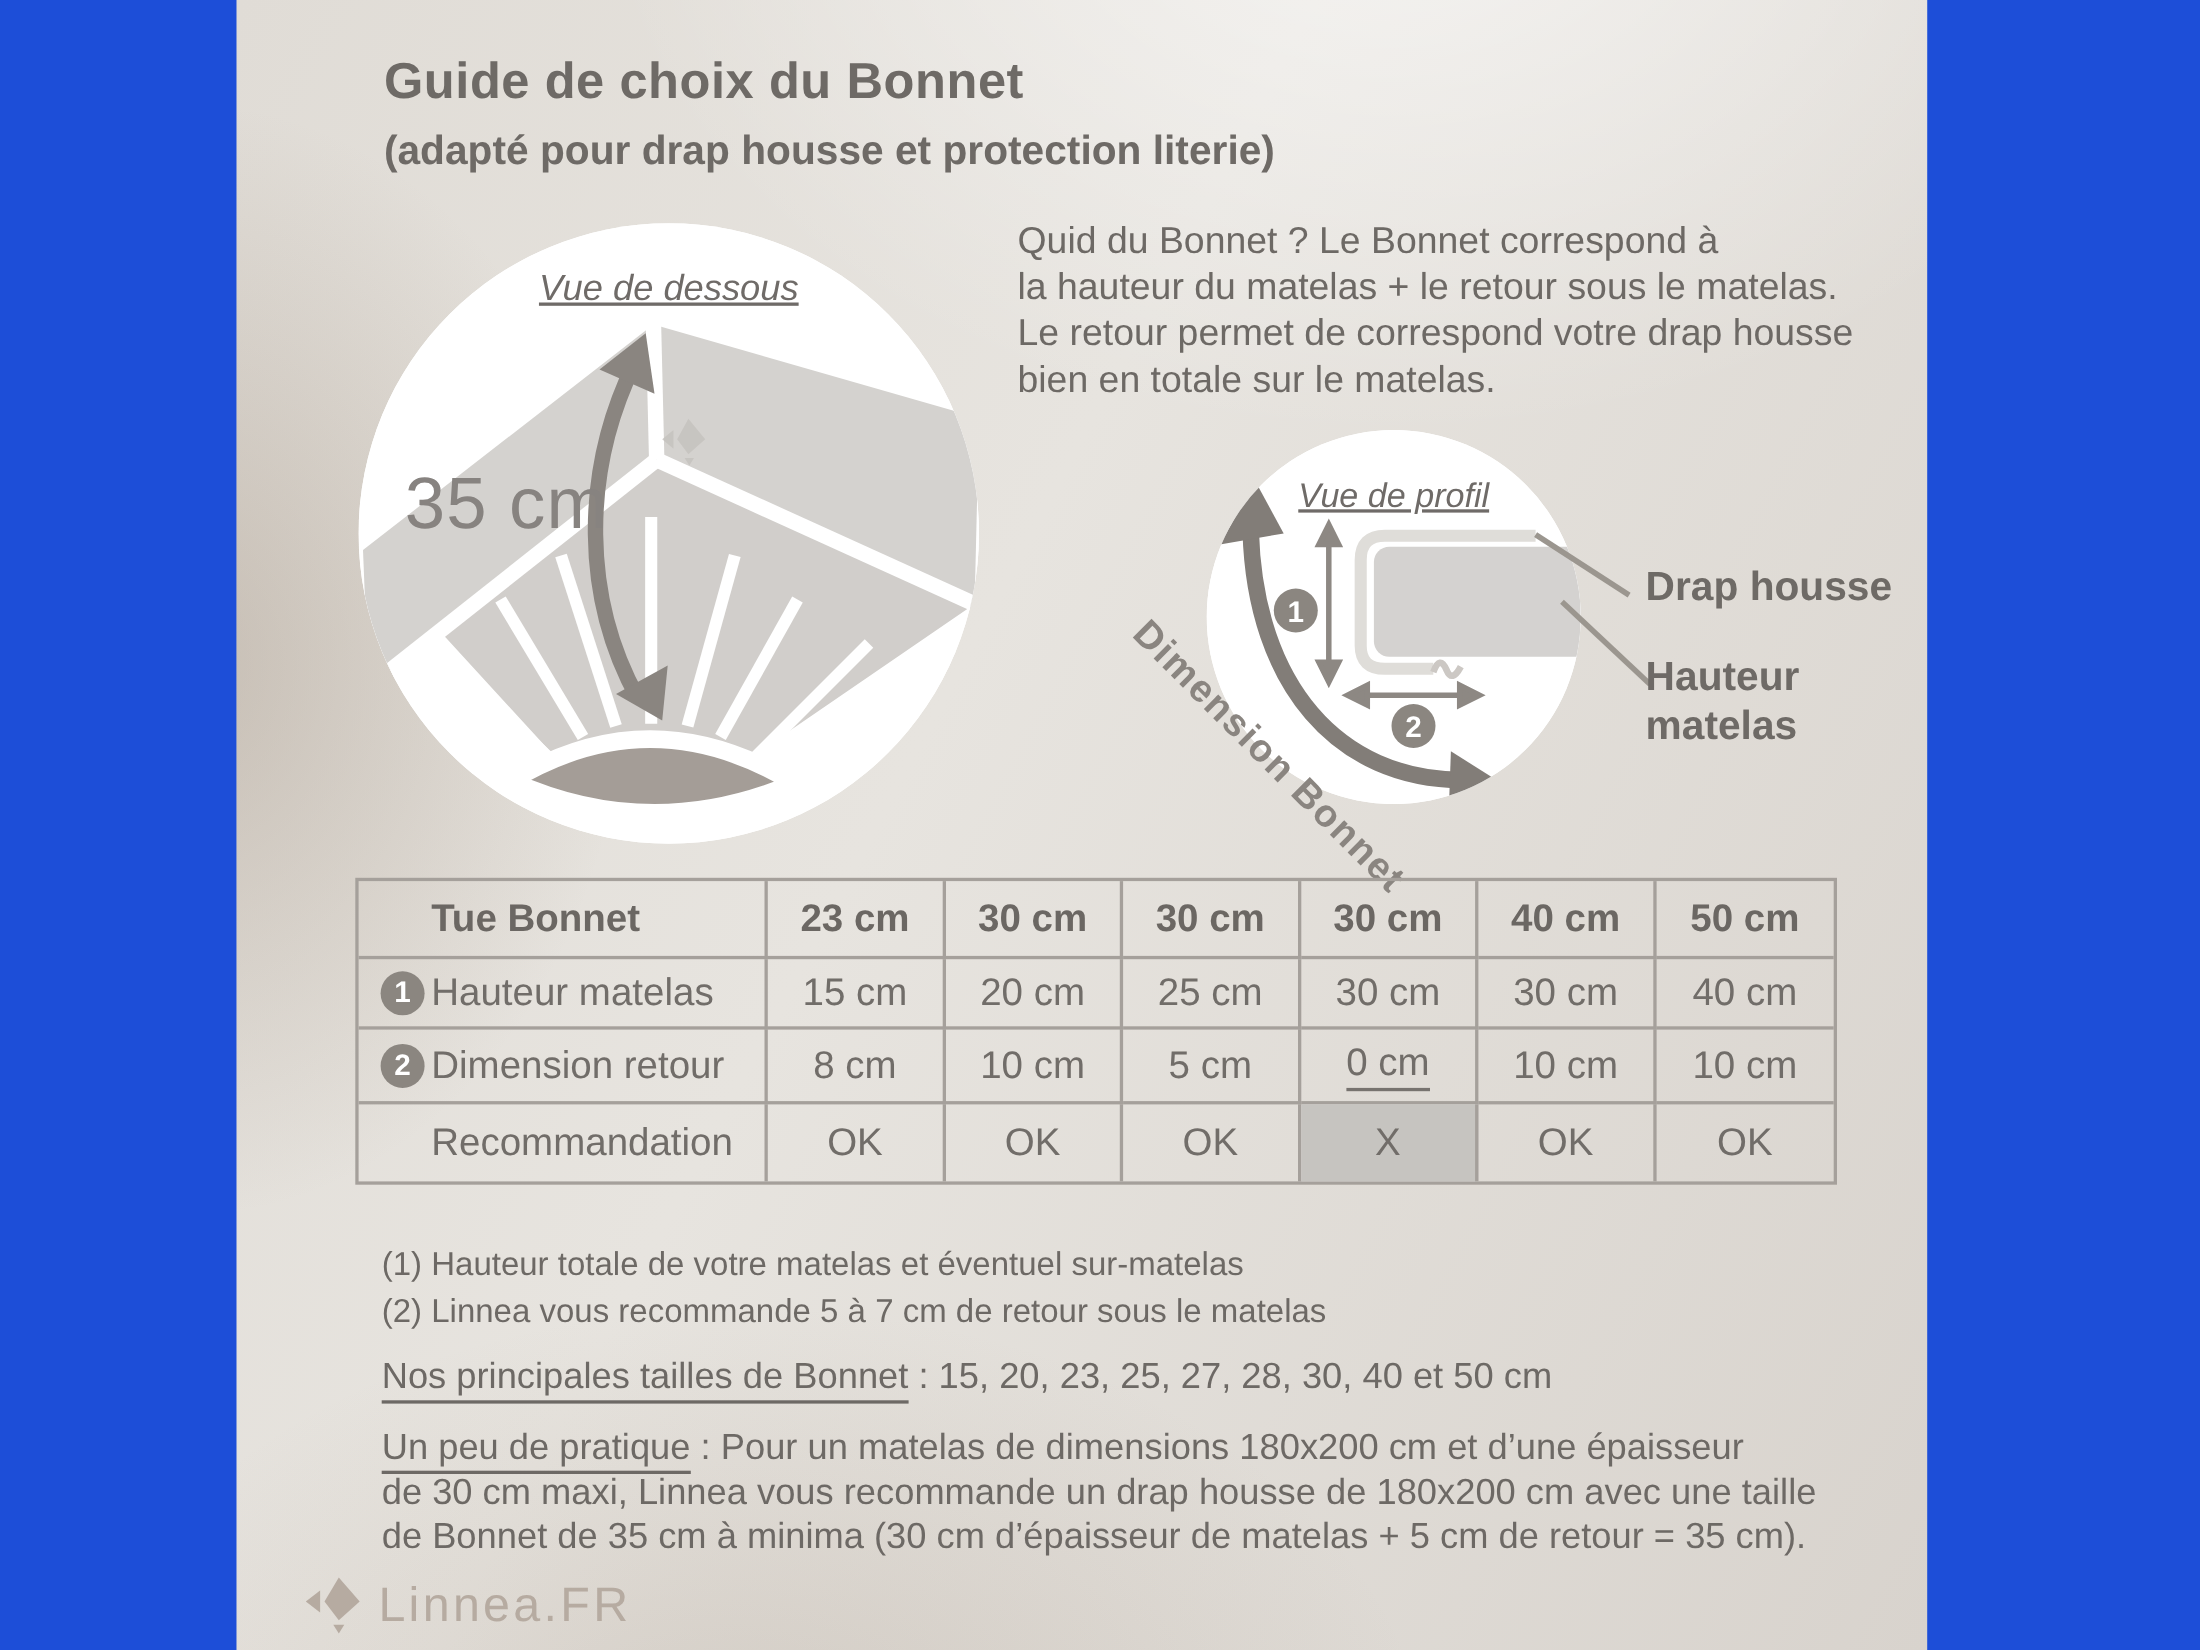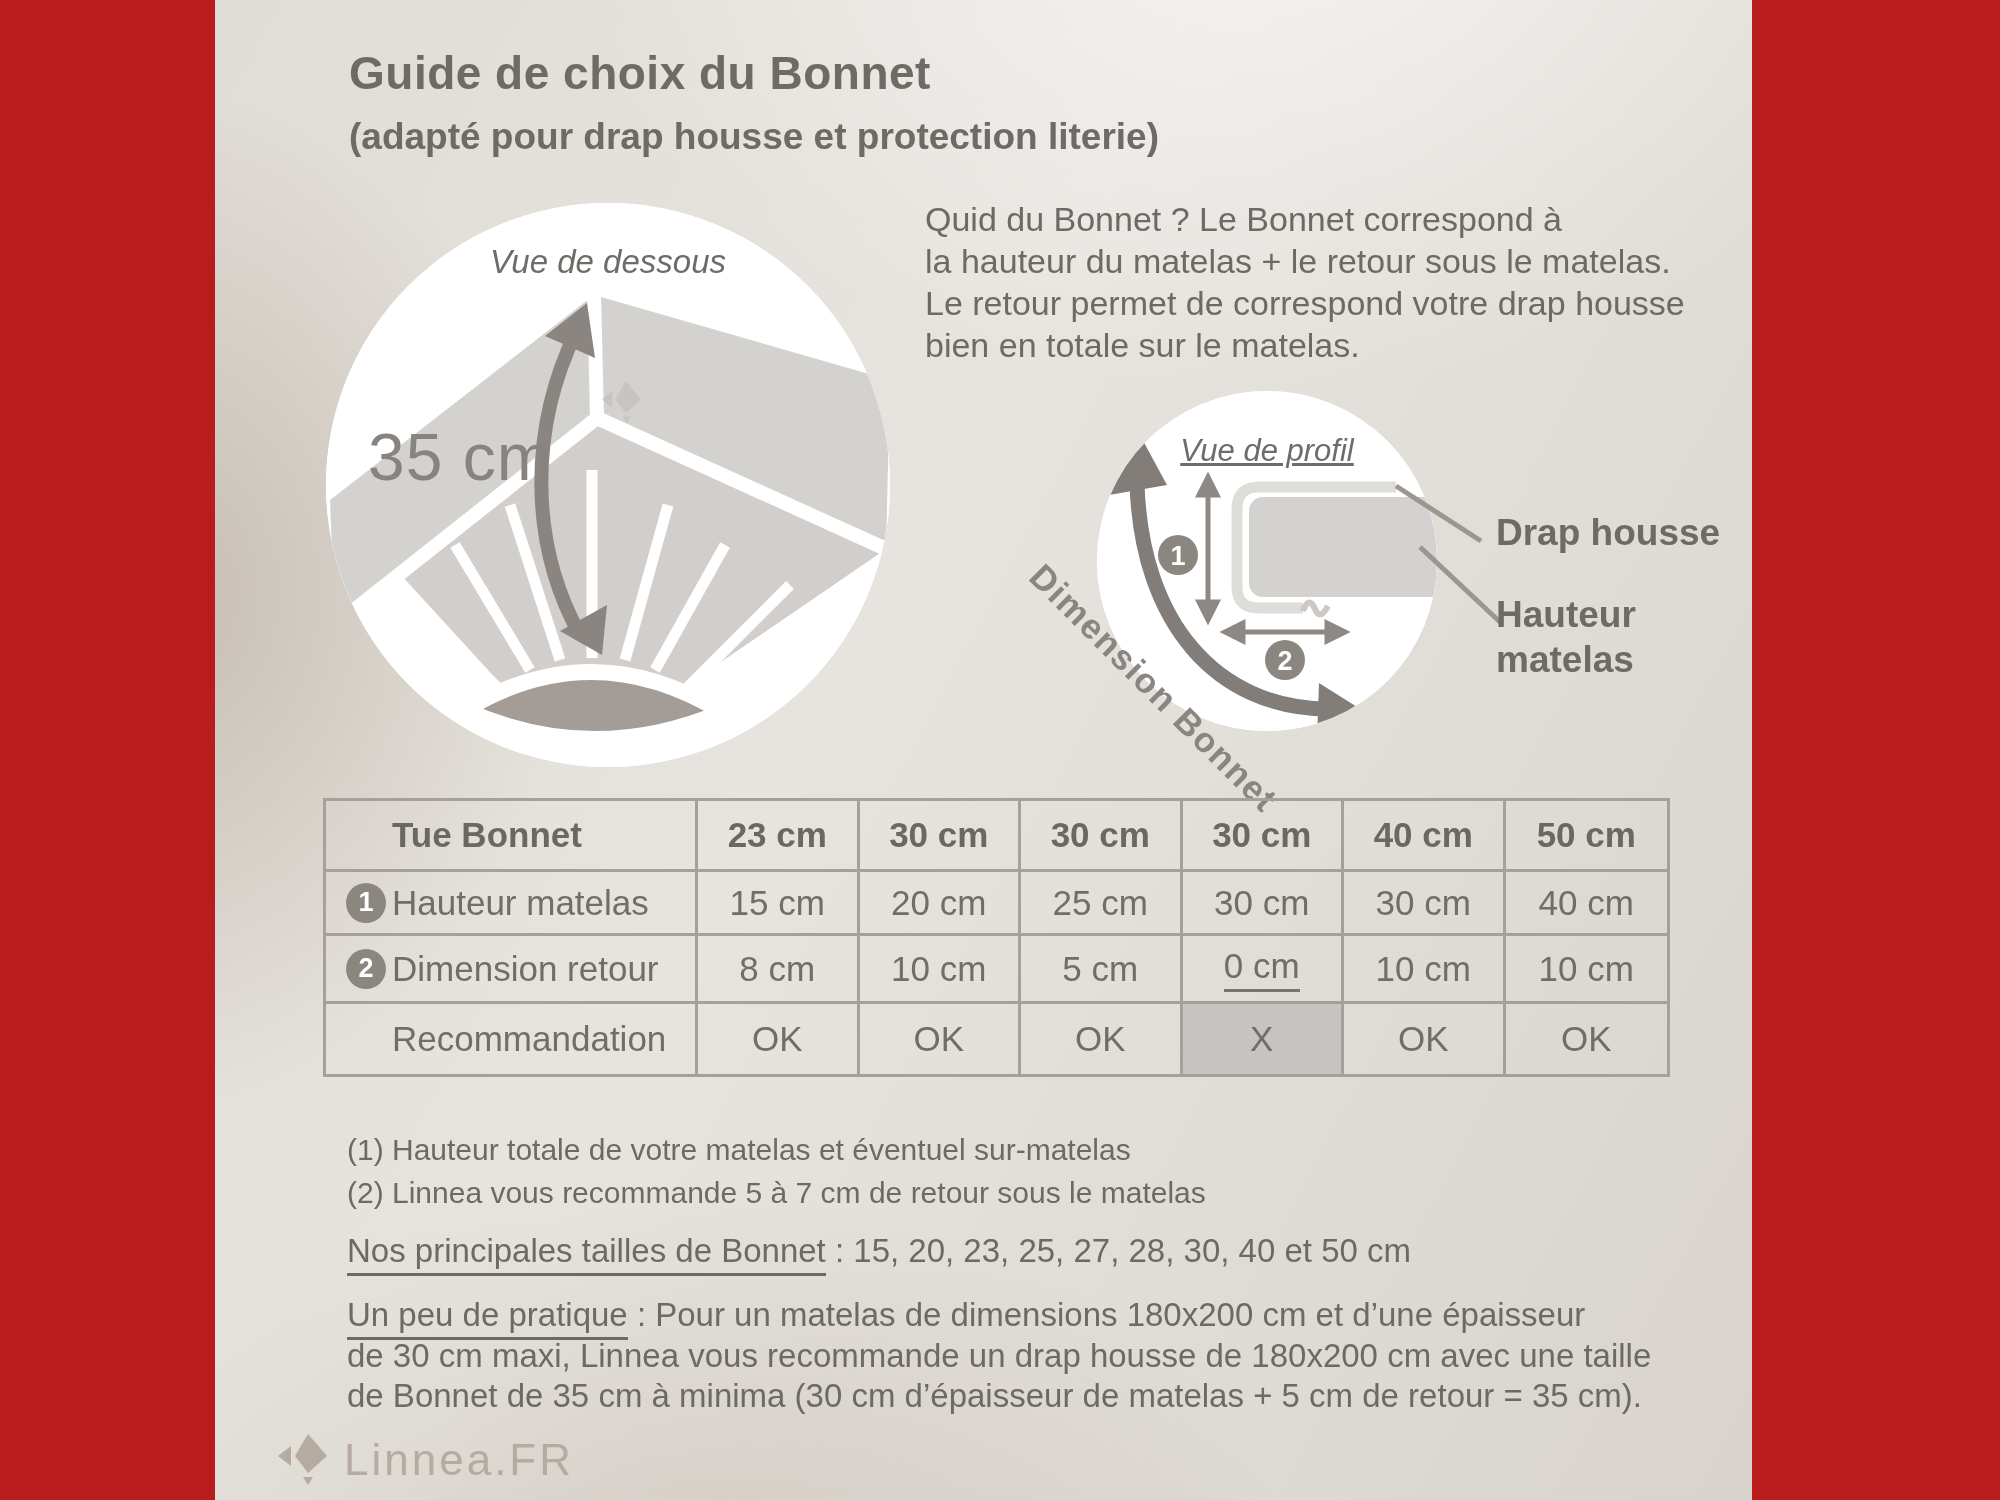--- a/index.html
+++ b/index.html
@@ -1,16 +1,16 @@
 <!DOCTYPE html>
 <html><head>
 <meta charset="utf-8">
 <style>
   html,body{margin:0;padding:0;background:#ffffff;}
-  #page{position:relative;width:2000px;height:1500px;background:#b91c1c;overflow:hidden;
+  #page{position:relative;width:2000px;height:1500px;background:#1d4ed8;overflow:hidden;
         font-family:"Liberation Sans",sans-serif;color:#6f6b67;}
   #content{position:absolute;left:215px;top:0;width:1537px;height:1500px;
     background:
       radial-gradient(620px 780px at -3% 40%, rgba(146,128,110,0.34), rgba(146,128,110,0) 65%),
       radial-gradient(900px 620px at 30% 108%, rgba(146,128,110,0.22), rgba(146,128,110,0) 70%),
       radial-gradient(1000px 720px at 68% -8%, rgba(255,255,255,0.60), rgba(255,255,255,0) 72%),
       linear-gradient(118deg,#e0dcd6 0%,#e7e4df 42%,#d8d3cd 100%);}
   .abs{position:absolute;}
   .title{font-size:46px;font-weight:bold;color:#6e6a66;letter-spacing:0.5px;}
   .subtitle{font-size:37px;font-weight:bold;color:#6e6a66;}
@@ -93,21 +93,21 @@
             <polygon points="24,44 34,44 29,52"></polygon>
           </g>
 
           <g>
             <path d="M 251 127 C 202 227 204 342 254 432" fill="none" stroke="#8a8580" stroke-width="14"></path>
             <polygon points="261,100 269,155 219,133" fill="#8a8580"></polygon>
             <polygon points="276,452 281,402 234,428" fill="#8a8580"></polygon>
           </g>
         </g>
       </svg>
-      <div class="abs caption" style="top:40px;font-size:33px;">Vue de dessous</div>
+      <div class="abs caption" style="top:40px;font-size:33px;text-decoration:underline;">Vue de dessous</div>
       <div class="abs measure" style="left:24px;top:216px;">35 cm</div>
     </div>
 
     <div class="abs circle" style="left:882px;top:391px;width:340px;height:340px;">
       <svg width="340" height="340" viewBox="0 0 340 340">
         <defs>
             <clipPath id="c2clip">
               <circle cx="170" cy="170" r="170"></circle>
             </clipPath>
           </defs>

